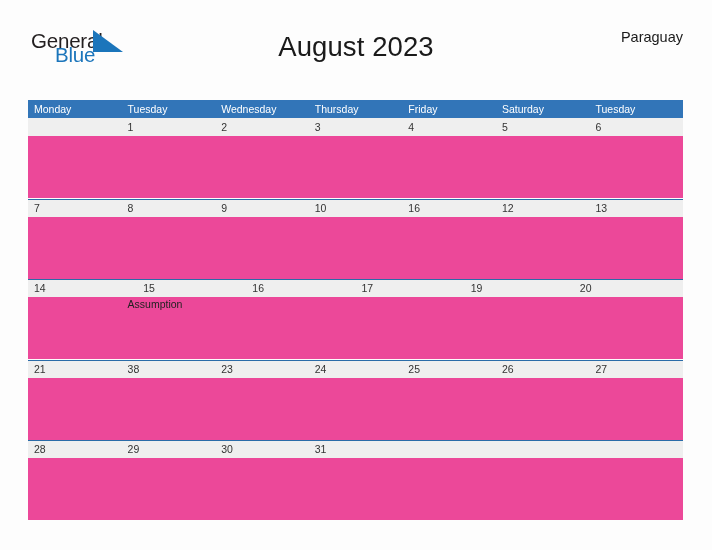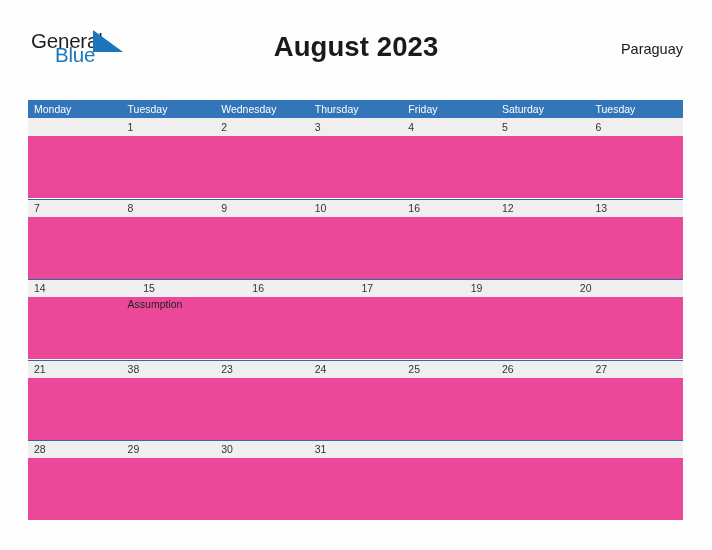--- a/index.html
+++ b/index.html
@@ -70,29 +70,29 @@
 
   .title {
     position: absolute;
     left: 0;
     top: 30px;
     width: 712px;
     text-align: center;
     font-size: 27.5px;
     line-height: 34px;
     color: #1a1a1a;
-    font-weight: bold;
+    font-weight: normal;
     letter-spacing: 0.1px;
     font-family: "Liberation Sans", sans-serif;
   }
 
   .country {
     position: absolute;
     right: 29px;
-    top: 40px;
+    top: 28px;
     font-size: 14.5px;
     line-height: 19px;
     color: #1a1a1a;
     font-family: "Liberation Sans", sans-serif;
   }
 
   
   .calendar {
     position: absolute;
     left: 28px;

